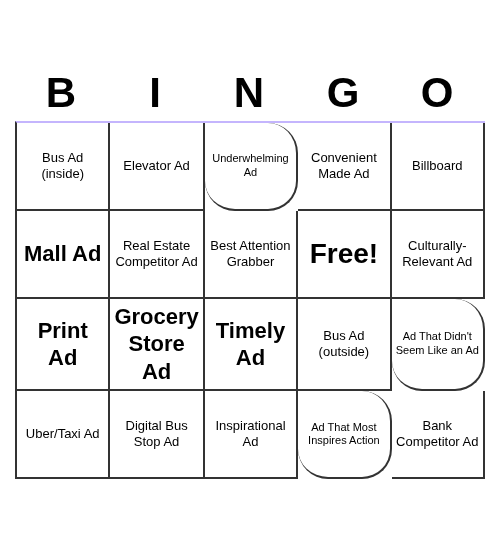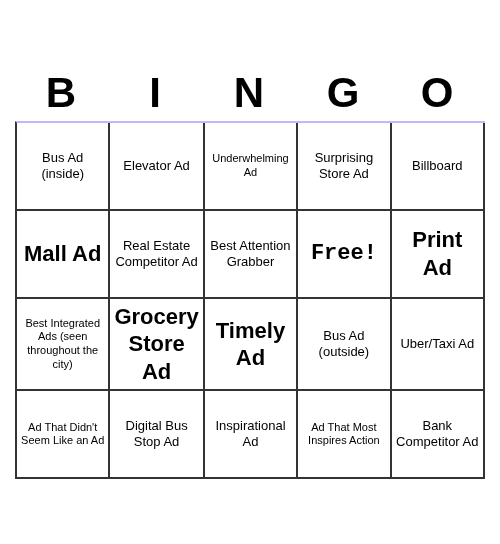--- a/index.html
+++ b/index.html
@@ -39,58 +39,58 @@
       display: flex;
       align-items: center;
       justify-content: center;
       text-align: center;
       padding: 4px;
       font-size: 13px;
       line-height: 1.25;
       cursor: default;
     }
     .bingo-cell.free {
-      font-size: 22px;
+      font-size: 28px;
       font-weight: bold;
-      font-family: Liberation Mono, monospace;
     }
     .bingo-cell.large-text {
       font-size: 22px;
       font-weight: bold;
     }
     .bingo-cell.small-text {
       font-size: 11px;
+      border-radius: 30px;
     }
   </style>
 </head>
 <body>
 
 <div class="bingo-container">
   <div class="bingo-header">
     <div class="bingo-header-cell">B</div>
     <div class="bingo-header-cell">I</div>
     <div class="bingo-header-cell">N</div>
     <div class="bingo-header-cell">G</div>
     <div class="bingo-header-cell">O</div>
   </div>
   <div class="bingo-grid" id="grid">
   <div class="bingo-cell">Bus Ad (inside)</div>
       <div class="bingo-cell">Elevator Ad</div>
       <div class="bingo-cell small-text">Underwhelming Ad</div>
-      <div class="bingo-cell">Surprising Store Ad</div>
+      <div class="bingo-cell">Convenient Made Ad</div>
       <div class="bingo-cell">Billboard</div>
       <div class="bingo-cell large-text">Mall Ad</div>
       <div class="bingo-cell">Real Estate Competitor Ad</div>
       <div class="bingo-cell">Best Attention Grabber</div>
       <div class="bingo-cell free">Free!</div>
+      <div class="bingo-cell">Culturally-Relevant Ad</div>
       <div class="bingo-cell large-text">Print Ad</div>
-      <div class="bingo-cell small-text">Best Integrated Ads (seen throughout the city)</div>
       <div class="bingo-cell large-text">Grocery Store Ad</div>
       <div class="bingo-cell large-text">Timely Ad</div>
       <div class="bingo-cell">Bus Ad (outside)</div>
+      <div class="bingo-cell small-text">Ad That Didn't Seem Like an Ad</div>
       <div class="bingo-cell">Uber/Taxi Ad</div>
-      <div class="bingo-cell small-text">Ad That Didn't Seem Like an Ad</div>
       <div class="bingo-cell">Digital Bus Stop Ad</div>
       <div class="bingo-cell">Inspirational Ad</div>
       <div class="bingo-cell small-text">Ad That Most Inspires Action</div>
       <div class="bingo-cell">Bank Competitor Ad</div>
     </div>
 </div>
 
 </body></html>

